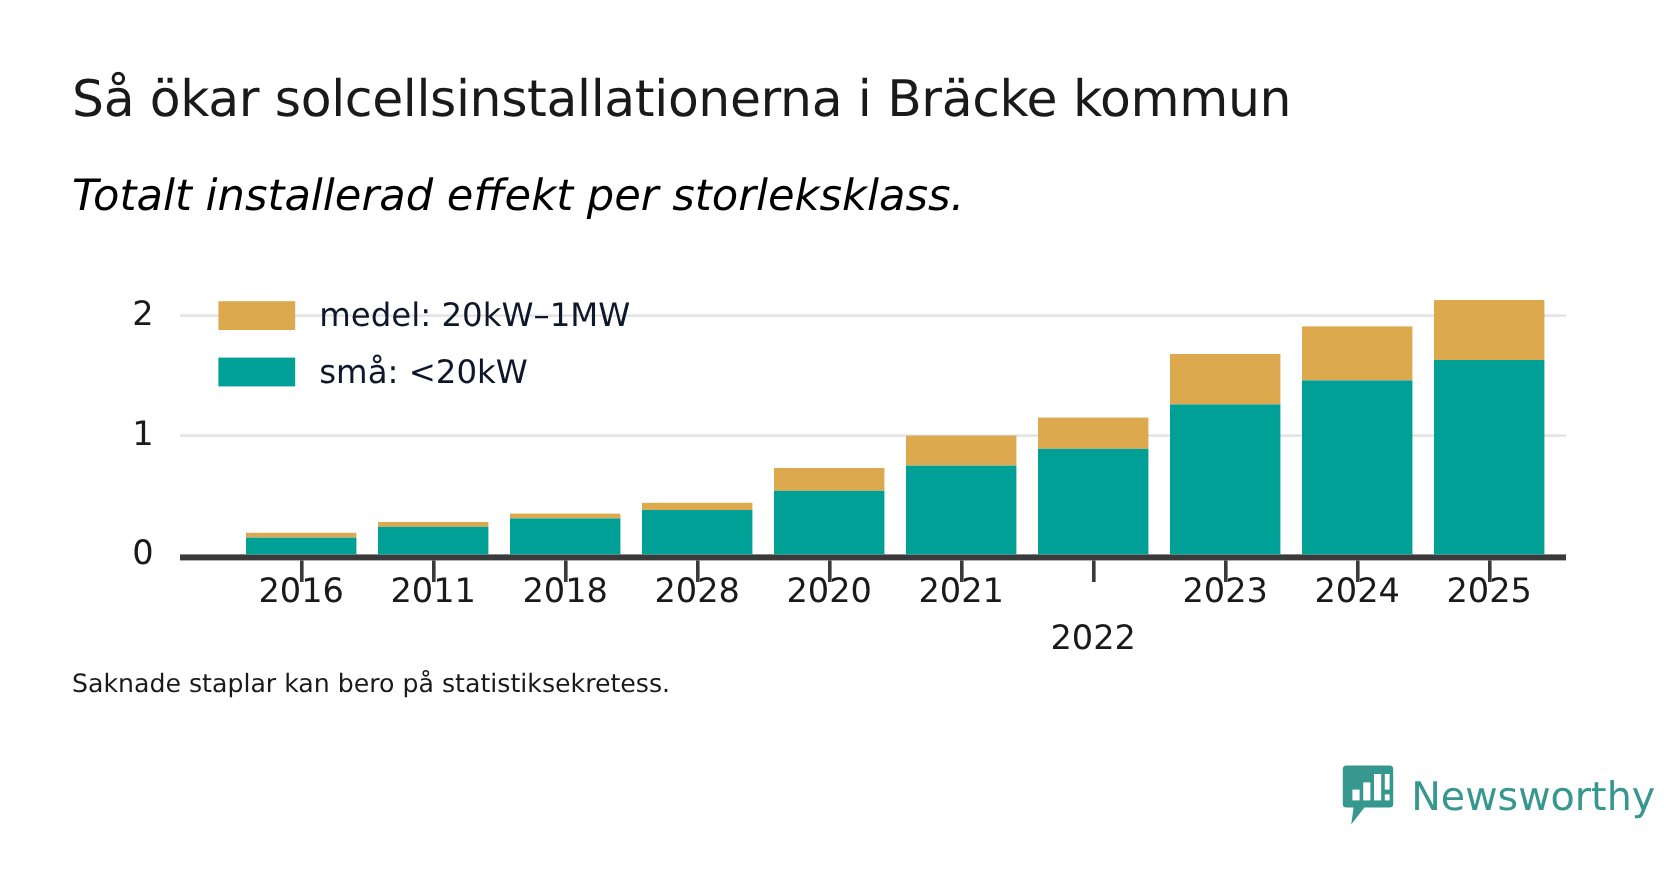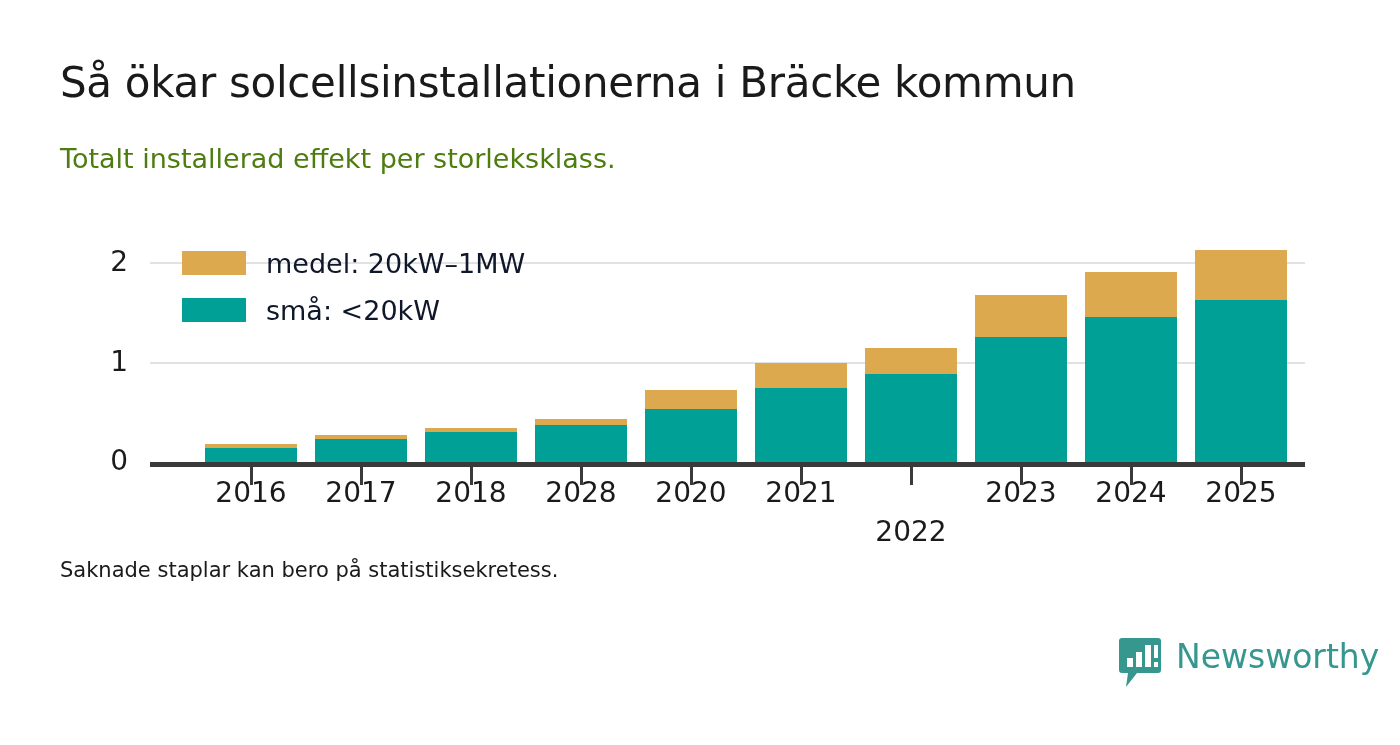--- a/index.html
+++ b/index.html
@@ -27,24 +27,25 @@
     font-size: 42px;
     font-weight: normal;
     color: #1a1a1a;
     letter-spacing: -0.3px;
     white-space: nowrap;
   }
   .subtitle {
     position: absolute;
     left: 60px;
     top: 143px;
-    font-size: 27px;
+    font-size: 36px;
     font-weight: normal;
-    color: #4d7c0f;
-    white-space: nowrap;
+    color: #000000;
+    white-space: nowrap;
+    font-style: italic;
   }
 
   
   .chart {
     position: absolute;
     left: 0;
     top: 0;
     width: 1400px;
     height: 745px;
   }
@@ -151,21 +152,21 @@
     color: #1a1a1a;
     white-space: nowrap;
   }
 
   
   .logo {
     position: absolute;
     left: 1118px;
     top: 637px;
     display: flex;
-    align-items: flex-start;
+    align-items: center;
   }
   .logo-mark {
     width: 44px;
     height: 52px;
     flex: 0 0 auto;
   }
   .logo-text {
     margin-left: 14px;
     font-size: 33px;
     color: #36978f;
@@ -230,21 +231,21 @@
         </div>
         <div class="barcol" style="position: absolute; left: 1195px; top: 250.065px; width: 92px; height: 211.935px;">
           <div class="seg" style="height: 49.75px; background: rgb(220, 169, 79);"></div>
           <div class="seg" style="height: 162.185px; background: rgb(0, 160, 150);"></div>
         </div>
       </div>
     <div id="x-axis">
         <div class="xtickmark" style="left: 250px;"></div>
         <div class="xlabel" style="left: 181px;">2016</div>
         <div class="xtickmark" style="left: 360px;"></div>
-        <div class="xlabel" style="left: 291px;">2017</div>
+        <div class="xlabel" style="left: 291px;">2011</div>
         <div class="xtickmark" style="left: 470px;"></div>
         <div class="xlabel" style="left: 401px;">2018</div>
         <div class="xtickmark" style="left: 580px;"></div>
         <div class="xlabel" style="left: 511px;">2028</div>
         <div class="xtickmark" style="left: 690px;"></div>
         <div class="xlabel" style="left: 621px;">2020</div>
         <div class="xtickmark" style="left: 800px;"></div>
         <div class="xlabel" style="left: 731px;">2021</div>
         <div class="xtickmark" style="left: 910px;"></div>
         <div class="xlabel" style="left: 841px; margin-top: 39px;">2022</div>

